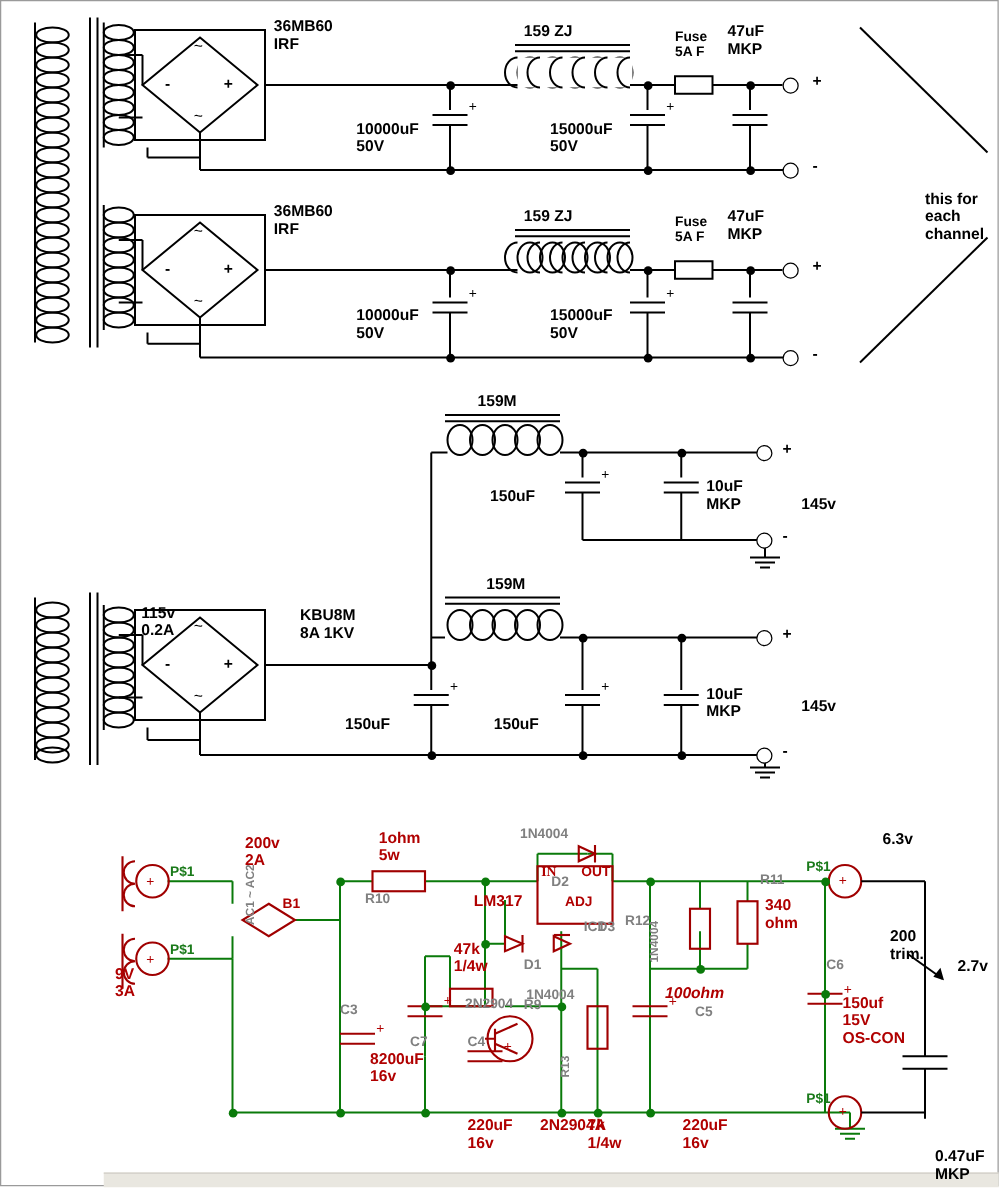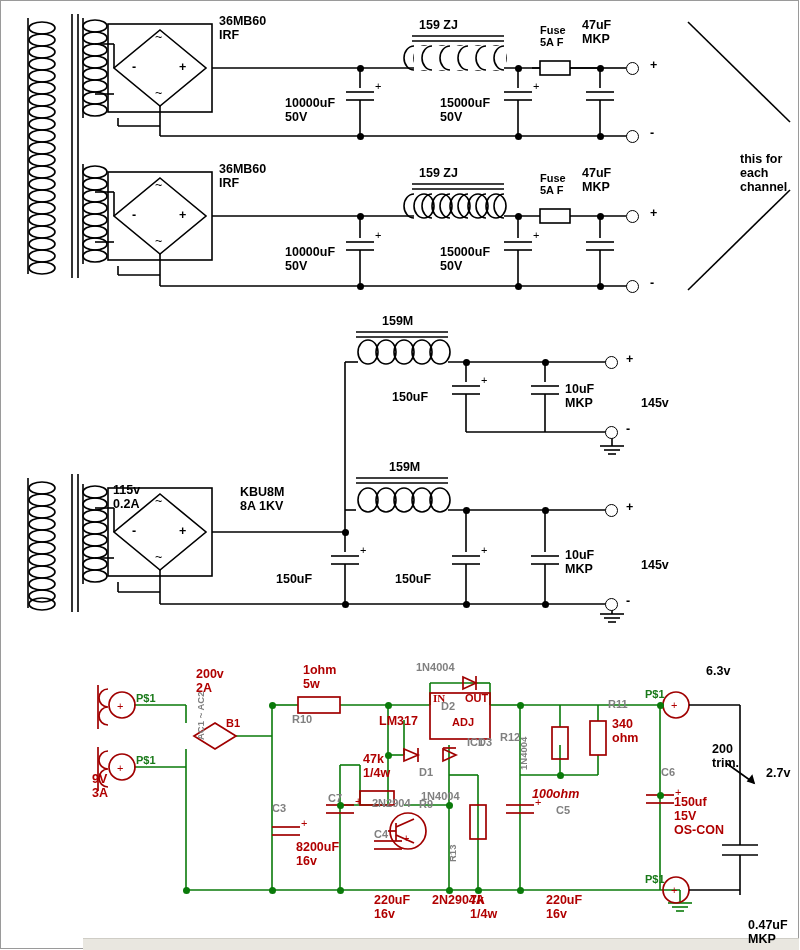--- a/index.html
+++ b/index.html
@@ -561,21 +561,21 @@
 ohm</div>
   <div class="lbl gray sm" style="left:608px;top:698px;">R11</div>
   <div class="lbl red" style="left:532px;top:787px;font-style:italic;">100ohm</div>
   <div class="lbl gray sm" style="left:500px;top:731px;">R12</div>
   <div class="lbl red" style="left:470px;top:893px;">7k
 1/4w</div>
   <div class="lbl gray xs" style="left:448px;top:862px;transform:rotate(-90deg);transform-origin:left top;">R13</div>
   <div class="lbl red" style="left:296px;top:840px;">8200uF
 16v</div>
   <div class="lbl gray sm" style="left:272px;top:802px;">C3</div>
-  <div class="lbl gray sm" style="left:328px;top:792px;">C7</div>
+  <div class="lbl gray sm" style="left:328px;top:828px;">C7</div>
   <div class="lbl red" style="left:374px;top:893px;">220uF
 16v</div>
   <div class="lbl gray sm" style="left:374px;top:828px;">C4</div>
   <div class="lbl red" style="left:546px;top:893px;">220uF
 16v</div>
   <div class="lbl gray sm" style="left:556px;top:804px;">C5</div>
   <div class="lbl red" style="left:674px;top:795px;">150uf
 15V
 OS-CON</div>
   <div class="lbl gray sm" style="left:661px;top:766px;">C6</div>

